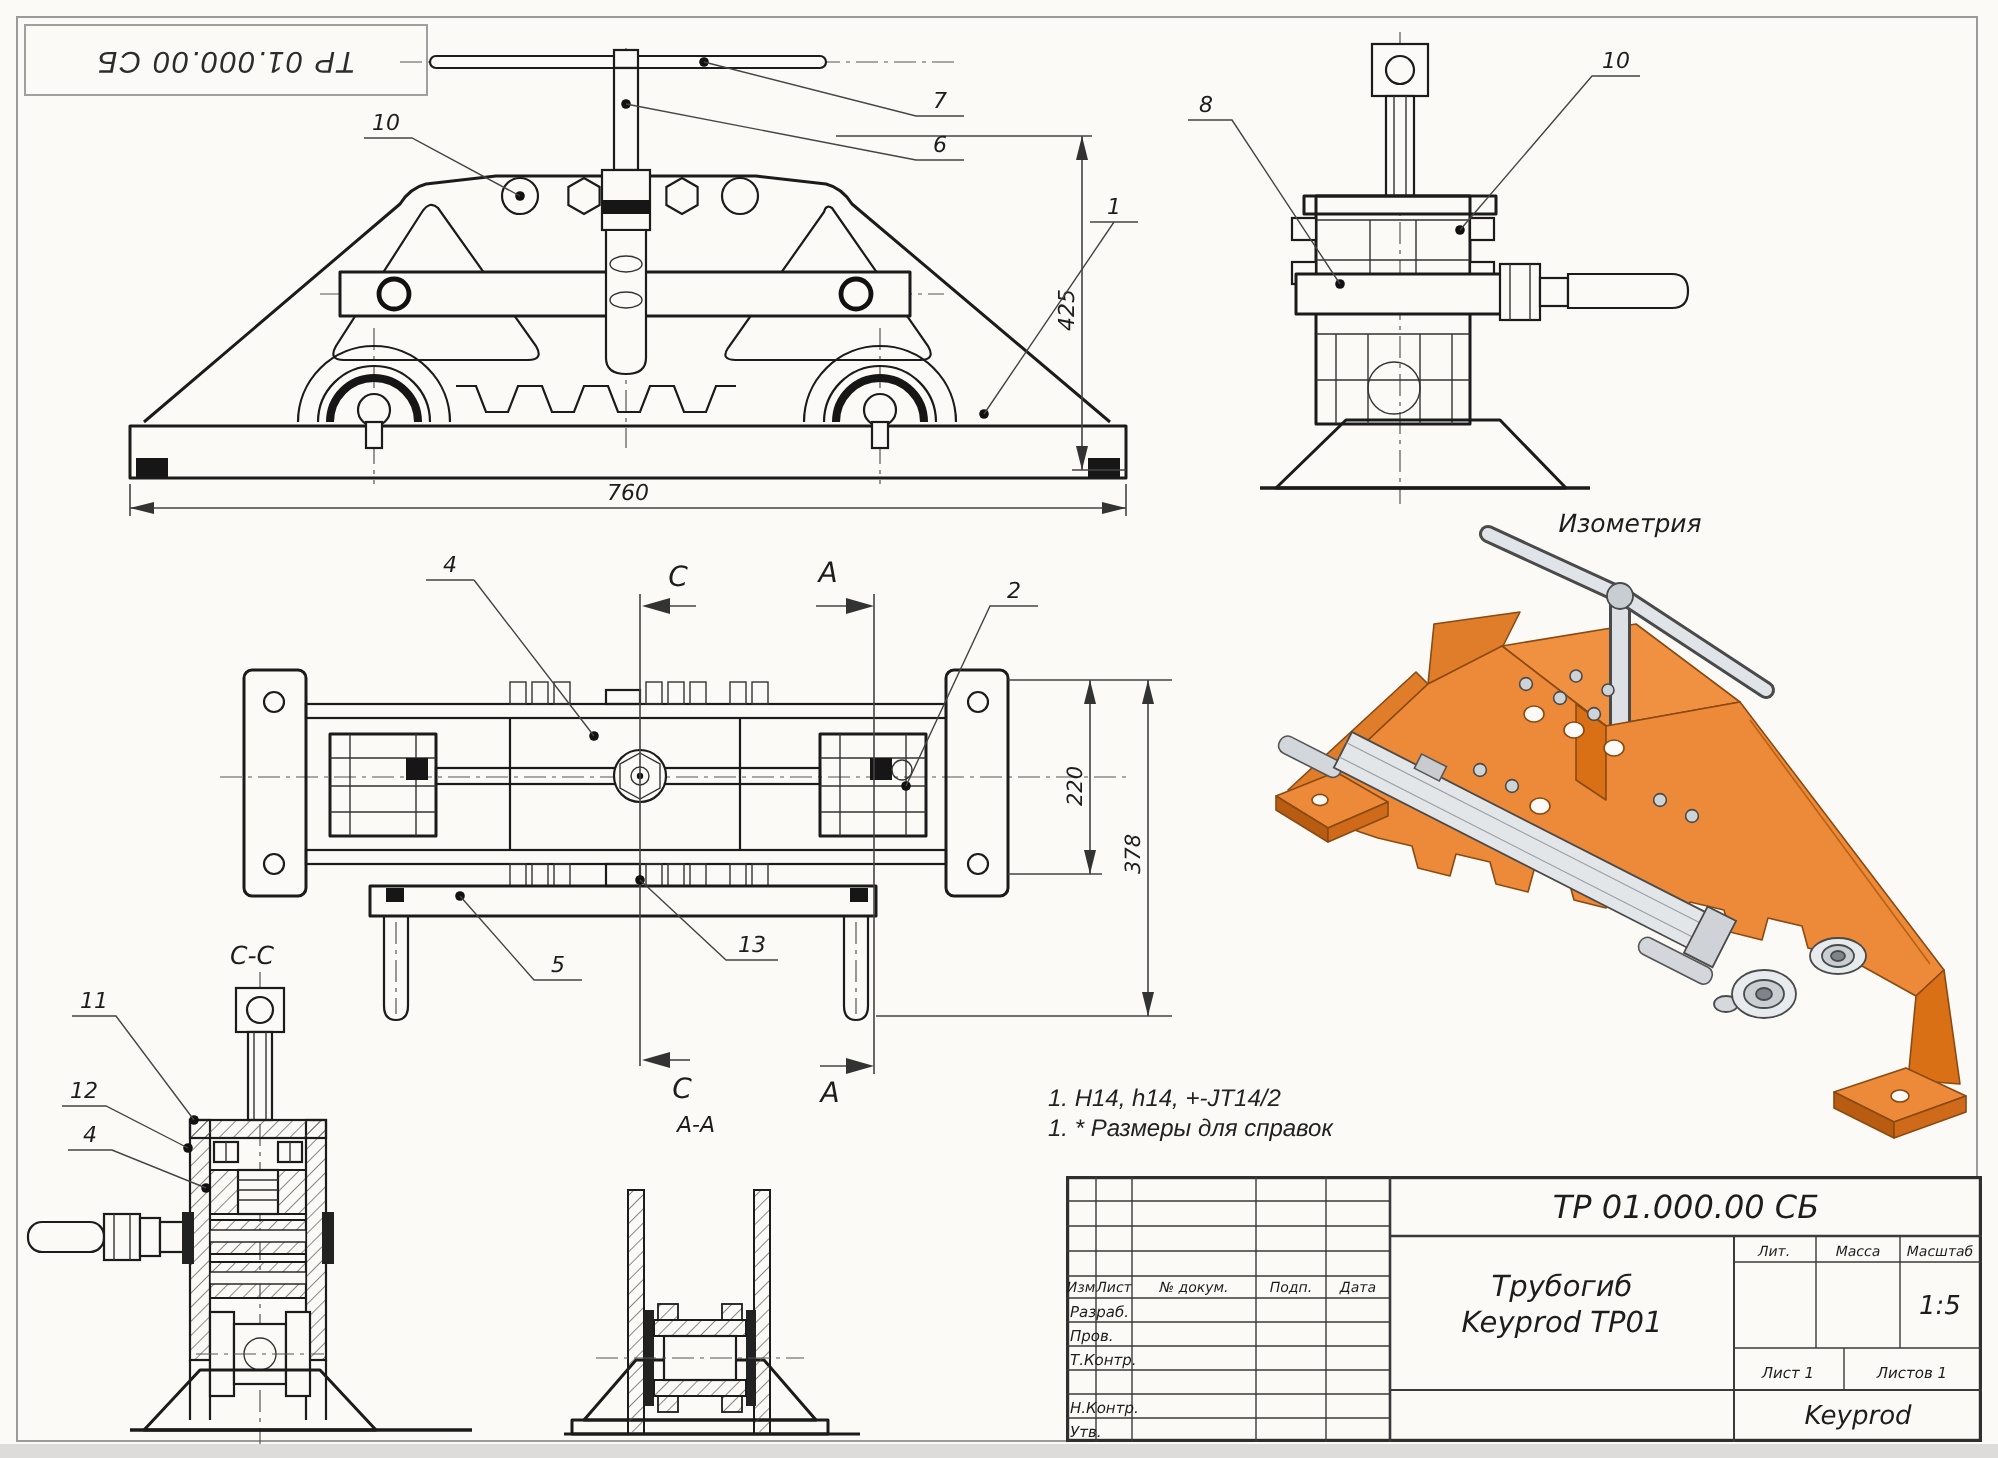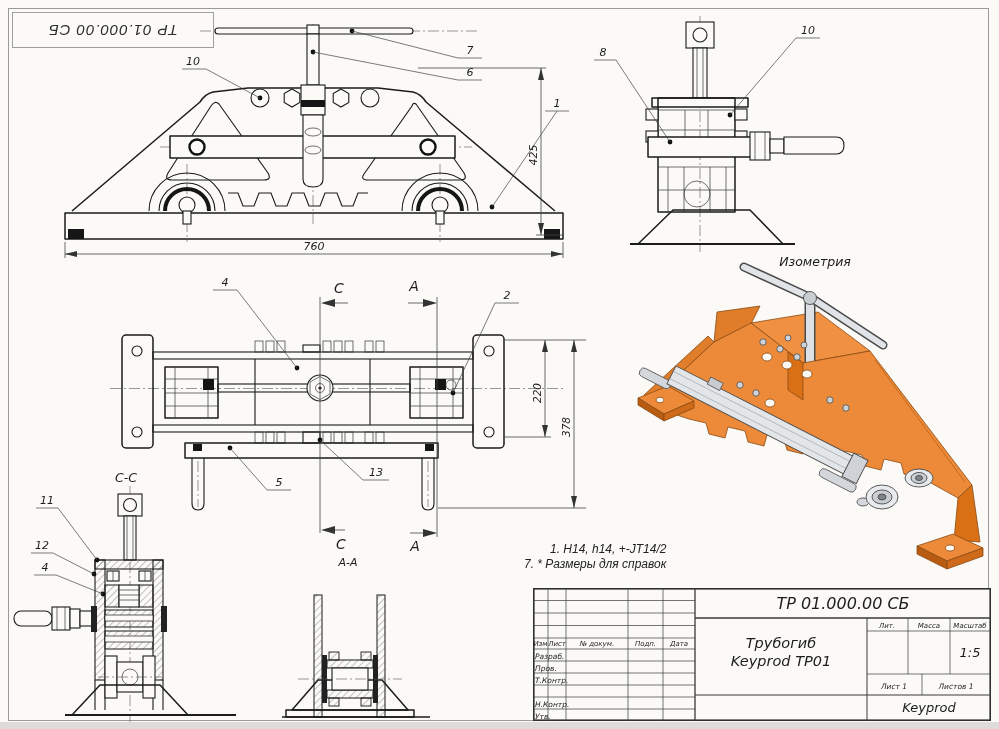--- a/index.html
+++ b/index.html
@@ -4,21 +4,21 @@
 <style>
   html,body{margin:0;padding:0;background:#e9e8e6;}
   #sheet{position:relative;width:999px;height:729px;background:#fbfaf7;overflow:hidden;
          font-family:"Liberation Sans","DejaVu Sans",sans-serif;}
   #frame{position:absolute;left:8px;top:8px;width:979px;height:711px;border:1px solid #9a9a9a;}
   #bottom-strip{position:absolute;left:0;top:722px;width:999px;height:7px;background:#dddcda;}
   .view{position:absolute;}
   #stamp{position:absolute;left:12px;top:12px;width:200px;height:34px;border:1px solid #9f9f9f;
          display:flex;align-items:center;justify-content:center;background:#fbfaf7;}
   #stamp span{transform:rotate(180deg);font-style:italic;font-size:15px;color:#2c2c2c;letter-spacing:1px;}
-  #notes{position:absolute;left:524px;top:542px;font-style:italic;font-size:12px;color:#222;line-height:15px;white-space:nowrap;text-align:right;}
+  #notes{position:absolute;left:524px;top:542px;font-style:italic;font-size:12px;color:#222;line-height:15px;white-space:nowrap;}
   svg text{font-family:"DejaVu Sans","Liberation Sans",sans-serif;font-style:italic;fill:#1d1d1d;}
   .thin{stroke:#333;stroke-width:.7;fill:none;}
   .med{stroke:#1b1b1b;stroke-width:1.1;fill:none;}
   .thick{stroke:#1b1b1b;stroke-width:1.5;fill:none;stroke-linejoin:round;}
   .cl{stroke:#555;stroke-width:.6;fill:none;stroke-dasharray:11 3 2 3;}
   .ldr{stroke:#444;stroke-width:.7;fill:none;}
   .dim{stroke:#444;stroke-width:.8;fill:none;}
   .arr{fill:#333;stroke:none;}
   .dot{fill:#111;stroke:none;}
   .wfill{fill:#fbfaf7;}
@@ -398,21 +398,21 @@
         <circle cx="136" cy="143" r="3.2"></circle>
       <circle cx="210" cy="150" r="3.2"></circle>
         <circle cx="226" cy="158" r="3.2"></circle>
       <circle cx="168" cy="88" r="3"></circle>
         <circle cx="184" cy="95" r="3"></circle>
     </g>
   </svg>
 
   <div id="notes">
     <div>1. H14, h14, +-JT14/2</div>
-    <div>7. * Размеры для справок</div>
+    <div>1. * Размеры для справок</div>
   </div>
 
   <svg class="view" style="left:533px;top:588px" width="458" height="133" viewBox="0 0 458 133">
     <rect x="0.8" y="0.8" width="456.4" height="131.4" fill="#fbfaf7" stroke="#2f2f2f" stroke-width="1.6"></rect>
     <g stroke="#3a3a3a" stroke-width=".7">
       <path d="M15,0 V133 M33,0 V133 M95,0 V133 M130,0 V133"></path>
       <path d="M162,0 V133" stroke-width="1.3"></path>
       <path d="M0,12.5 H162 M0,25 H162 M0,37.5 H162 M0,50 H162 M0,61 H162 M0,73 H162 M0,85 H162 M0,97 H162 M0,109 H162 M0,121 H162"></path>
       <path d="M162,30 H458" stroke-width="1.3"></path>
       <path d="M334,30 V133" stroke-width="1"></path>

